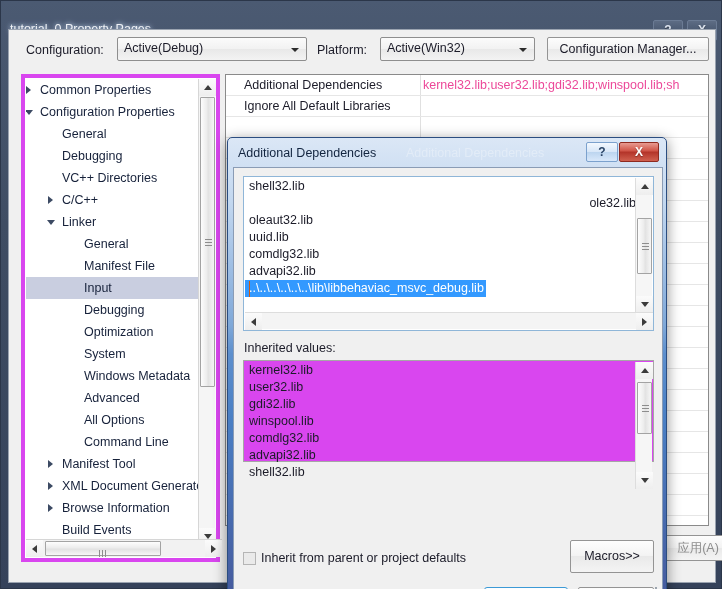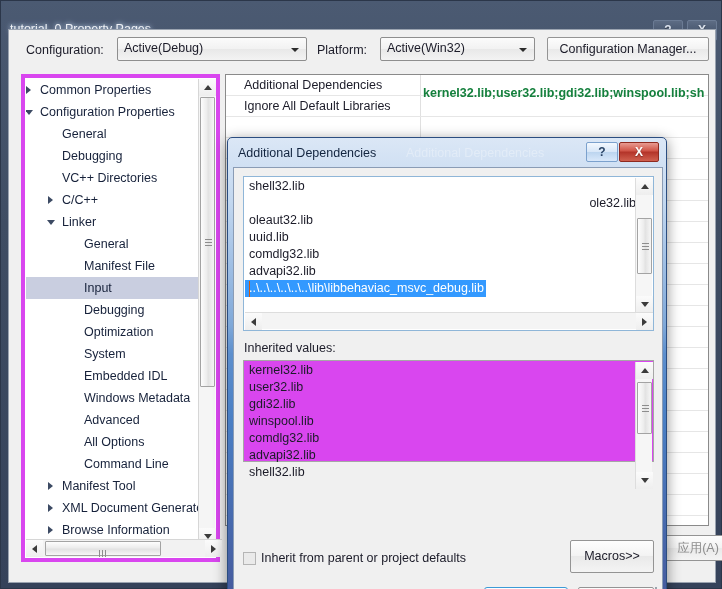--- a/index.html
+++ b/index.html
@@ -196,24 +196,23 @@
   }
   .prow {
     position: absolute; left: 0; width: 482px; height: 21px;
     border-bottom: 1px solid #e6e6e6;
   }
   .pname {
     position: absolute; left: 18px; top: 3px; font-size: 12.5px; color: #1b1b28;
     white-space: nowrap;
   }
   .pval {
-    position: absolute; left: 197px; top: 3px; font-size: 12.5px; color: #15803d;
-    font-weight: bold; white-space: nowrap; overflow: hidden;
+    position: absolute; left: 197px; top: 3px; font-size: 12.5px; color: #ec4899;
+    font-weight: normal; white-space: nowrap; overflow: hidden;
     width: 282px;
-    margin-top: 8px;
   }
   #pg-split {
     position: absolute; left: 194px; top: 0; width: 1px; height: 452px;
     background: #e0e0e0;
   }
 
   
   #btn-apply {
     position: absolute; left: 648px; top: 505px; width: 82px; height: 26px;
     line-height: 24px; color: #8d8d8d;
@@ -426,23 +425,20 @@
             <span class="tlabel" style="left: 58px;">Input</span>
           </div>
           <div class="tnode">
             <span class="tlabel" style="left: 58px;">Debugging</span>
           </div>
           <div class="tnode">
             <span class="tlabel" style="left: 58px;">Optimization</span>
           </div>
           <div class="tnode">
             <span class="tlabel" style="left: 58px;">System</span>
-          </div>
-          <div class="tnode">
-            <span class="tlabel" style="left: 58px;">Embedded IDL</span>
           </div>
           <div class="tnode">
             <span class="tlabel" style="left: 58px;">Windows Metadata</span>
           </div>
           <div class="tnode">
             <span class="tlabel" style="left: 58px;">Advanced</span>
           </div>
           <div class="tnode">
             <span class="tlabel" style="left: 58px;">All Options</span>
           </div>

